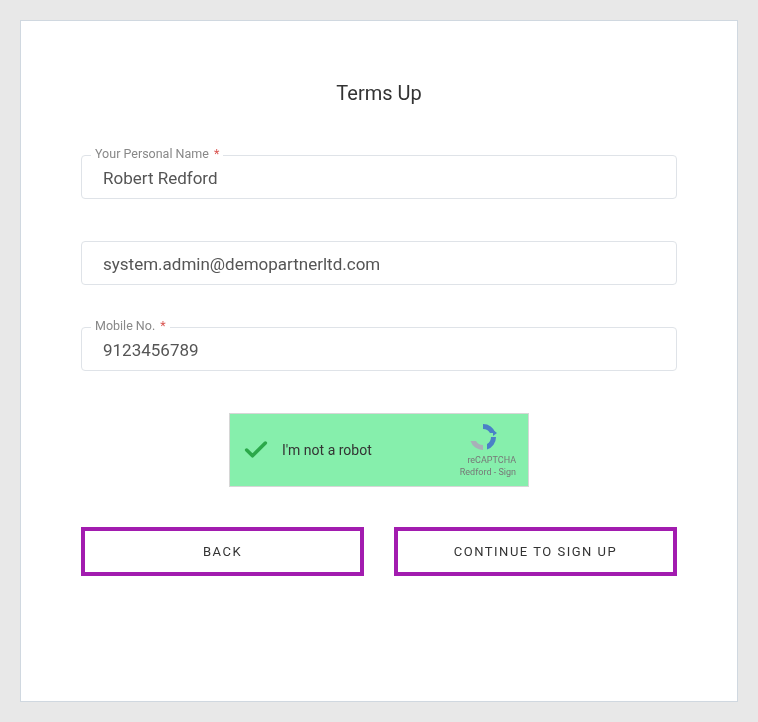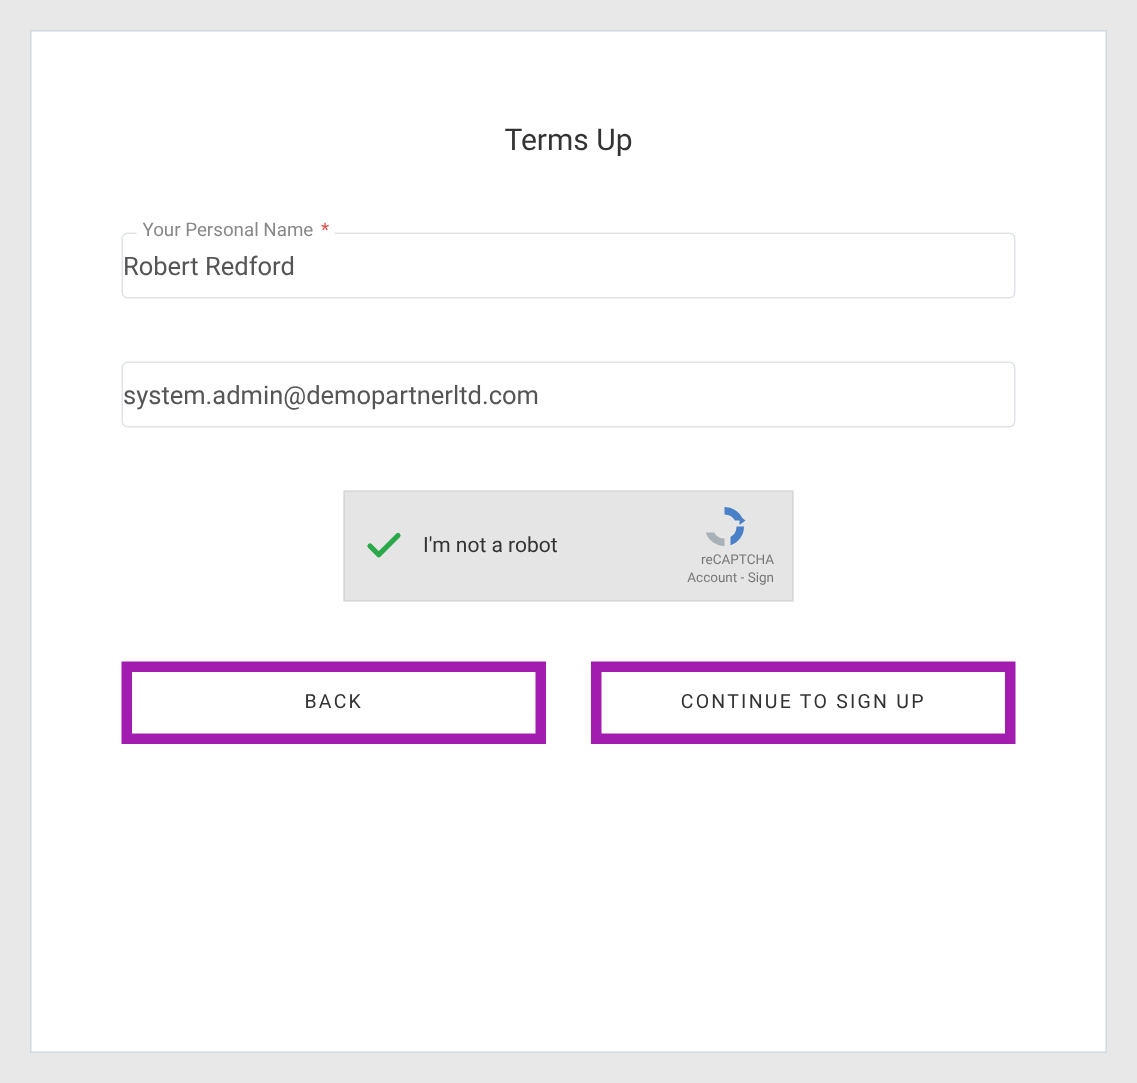--- a/index.html
+++ b/index.html
@@ -44,36 +44,36 @@
       color: #888;
     }
     .field-label .req {
       color: #d9534f;
       margin-left: 2px;
     }
     .field-input {
       width: 100%;
       border: 1px solid #dfe3e8;
       border-radius: 4px;
-      padding: 12px 12px 10px 0;
+      padding: 12px 12px 10px 21px;
       font-size: 17px;
       color: #555;
       outline: none;
       font-family: inherit;
     }
     .captcha-container {
       display: flex;
       justify-content: center;
       margin-top: 30px;
       margin-bottom: 40px;
     }
     .captcha-box {
       width: 300px;
       height: 74px;
-      background: #e5e5e5;
+      background: #86efac;
       border: 1px solid #d6d6d6;
       display: flex;
       align-items: center;
       padding: 0 12px;
       position: relative;
     }
     .captcha-check {
       width: 28px;
       height: 28px;
       display: flex;
@@ -105,21 +105,21 @@
     }
     .captcha-links span {
       color: #777;
     }
     .button-row {
       display: flex;
       gap: 30px;
     }
     .btn {
       flex: 1;
-      border: 7px solid #a21caf;
+      border: 4px solid #a21caf;
       background: #fff;
       color: #333;
       font-size: 13px;
       letter-spacing: 1.5px;
       padding: 13px 0;
       cursor: pointer;
       font-family: inherit;
     }
   </style>
 </head>
@@ -133,39 +133,46 @@
       <span>Your Personal Name</span>
       <span class="req">*</span>
     </label>
     <input type="text" class="field-input" value="Robert Redford" style="">
   </div>
 
   <div class="field-group">
     <input type="text" class="field-input" value="system.admin@demopartnerltd.com" style="">
   </div>
 
+  <div class="field-group">
+    <label class="field-label">
+      <span>Mobile No.</span>
+      <span class="req">*</span>
+    </label>
+    <input type="text" class="field-input" value="9123456789" style="">
+  </div>
 
   <div class="captcha-container">
     <div class="captcha-box">
       <div class="captcha-check">
         <svg viewBox="0 0 24 24" width="28" height="28">
           <path d="M4 12 L9 17 L20 6" stroke="#2ba84a" stroke-width="3" fill="none" stroke-linecap="round" stroke-linejoin="round"></path>
         </svg>
       </div>
       <div class="captcha-text">I'm not a robot</div>
       <div class="captcha-logo-area">
         <svg class="captcha-logo-svg" viewBox="0 0 32 32">
           <path d="M16 3 A13 13 0 0 1 28.5 12 L23 12 A8 8 0 0 0 16 8 Z" fill="#4a80c7"></path>
           <path d="M29 16 A13 13 0 0 1 20 28.5 L20 23 A8 8 0 0 0 24 16 Z" fill="#4a80c7"></path>
           <path d="M16 29 A13 13 0 0 1 3.5 20 L9 20 A8 8 0 0 0 16 24 Z" fill="#a8b0b8"></path>
           <polygon points="26,9 30,12 26,15" fill="#4a80c7"></polygon>
         </svg>
         <div>reCAPTCHA</div>
         <div class="captcha-links">
-          <span>Account</span><span> - </span><span>Sign</span>
+          <span>Redford</span><span> - </span><span>Sign</span>
         </div>
       </div>
     </div>
   </div>
 
   <div class="button-row">
     <button class="btn">BACK</button>
     <button class="btn">CONTINUE TO SIGN UP</button>
   </div>
 </div>

